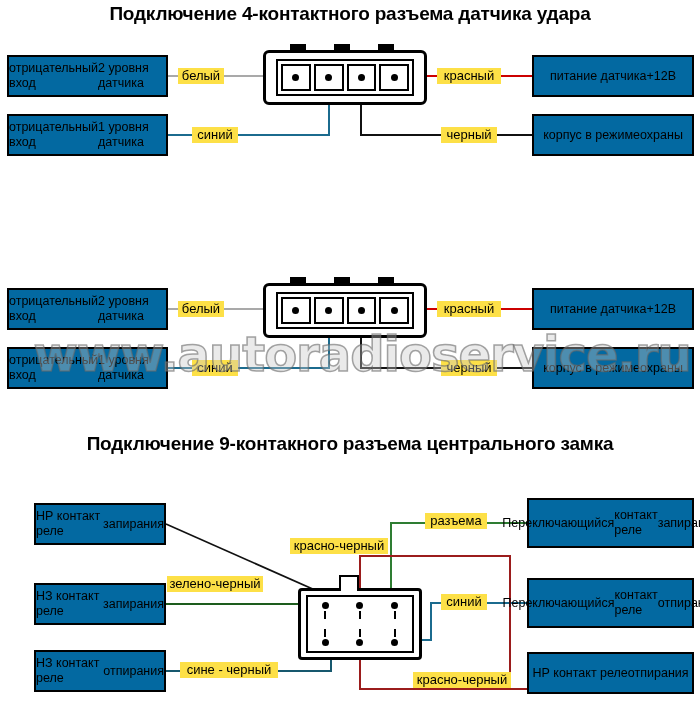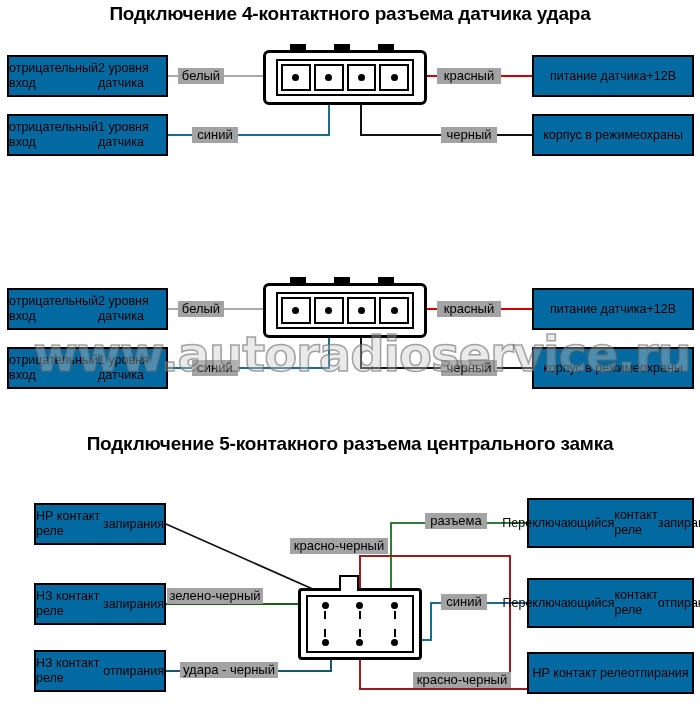--- a/index.html
+++ b/index.html
@@ -12,21 +12,21 @@
     position:absolute; left:0; width:700px; text-align:center;
     font-size:19px; font-weight:bold; letter-spacing:-0.2px;
   }
   .box {
     position:absolute; background:#0369a1; border:2px solid #000;
     display:flex; align-items:center; justify-content:center;
     text-align:left; font-size:12.5px; line-height:15px; z-index:2;
   }
   .box span { display:block; }
   .wlabel {
-    position:absolute; background:#a3a3a3; text-align:center;
+    position:absolute; background:#fde047; text-align:center;
     font-size:13px; line-height:16px; z-index:3; padding:0 2px; white-space:nowrap;
   }
   svg.wires { position:absolute; left:0; top:0; z-index:1; }
   .conn4 {
     position:absolute; width:164px; height:55px; border:3px solid #000;
     border-radius:6px; background:#fff; z-index:2;
   }
   .tab4 { position:absolute; top:-9px; width:16px; height:9px; background:#000; }
   .inner4 {
     position:absolute; left:10px; right:10px; top:6px; bottom:6px;
@@ -168,21 +168,21 @@
     </div>
   </div>
 
   <div class="wlabel" style="left:178px;top:301px;width:46px">белый</div>
   <div class="wlabel" style="left:192px;top:360px;width:46px">синий</div>
   <div class="wlabel" style="left:437px;top:301px;width:64px">красный</div>
   <div class="wlabel" style="left:441px;top:360px;width:56px">черный</div>
 
   <div class="watermark">www.autoradioservice.ru</div>
 
-  <div class="title" style="top:433px">Подключение 5-контакного разъема центрального замка</div>
+  <div class="title" style="top:433px">Подключение 9-контакного разъема центрального замка</div>
 
   <div class="box" style="left:34px;top:503px;width:132px;height:42px">
     <span>НР контакт реле</span>
     <span>запирания</span>
   </div>
   <div class="box" style="left:34px;top:583px;width:132px;height:42px">
     <span>НЗ контакт реле</span>
     <span>запирания</span>
   </div>
   <div class="box" style="left:34px;top:650px;width:132px;height:42px">
@@ -229,18 +229,18 @@
         </div>
       <div class="pin6">
           <i class="bar"></i>
           <i class="dot"></i>
         </div>
     </div>
   </div>
 
   <div class="wlabel" style="left:425px;top:513px;width:62px">разъема</div>
   <div class="wlabel" style="left:290px;top:538px;width:98px">красно-черный</div>
-  <div class="wlabel" style="left:167px;top:588px;width:96px">зелено-черный</div>
+  <div class="wlabel" style="left:167px;top:576px;width:96px">зелено-черный</div>
   <div class="wlabel" style="left:441px;top:594px;width:46px">синий</div>
-  <div class="wlabel" style="left:180px;top:662px;width:98px">удара - черный</div>
+  <div class="wlabel" style="left:180px;top:662px;width:98px">сине - черный</div>
   <div class="wlabel" style="left:413px;top:672px;width:98px">красно-черный</div>
 
 </div>
 
 </body></html>

